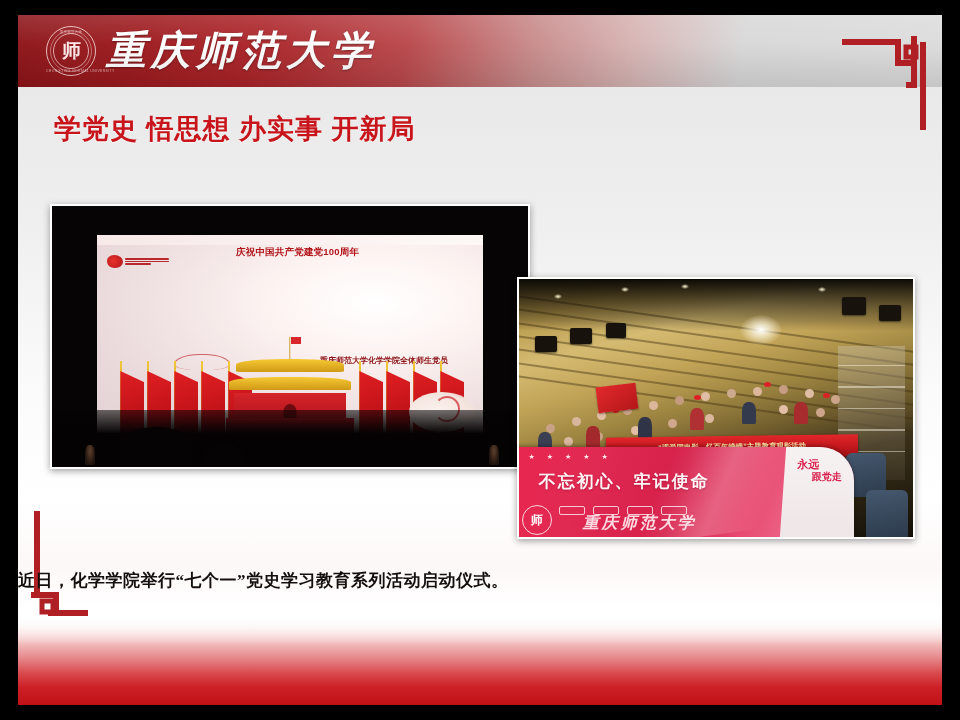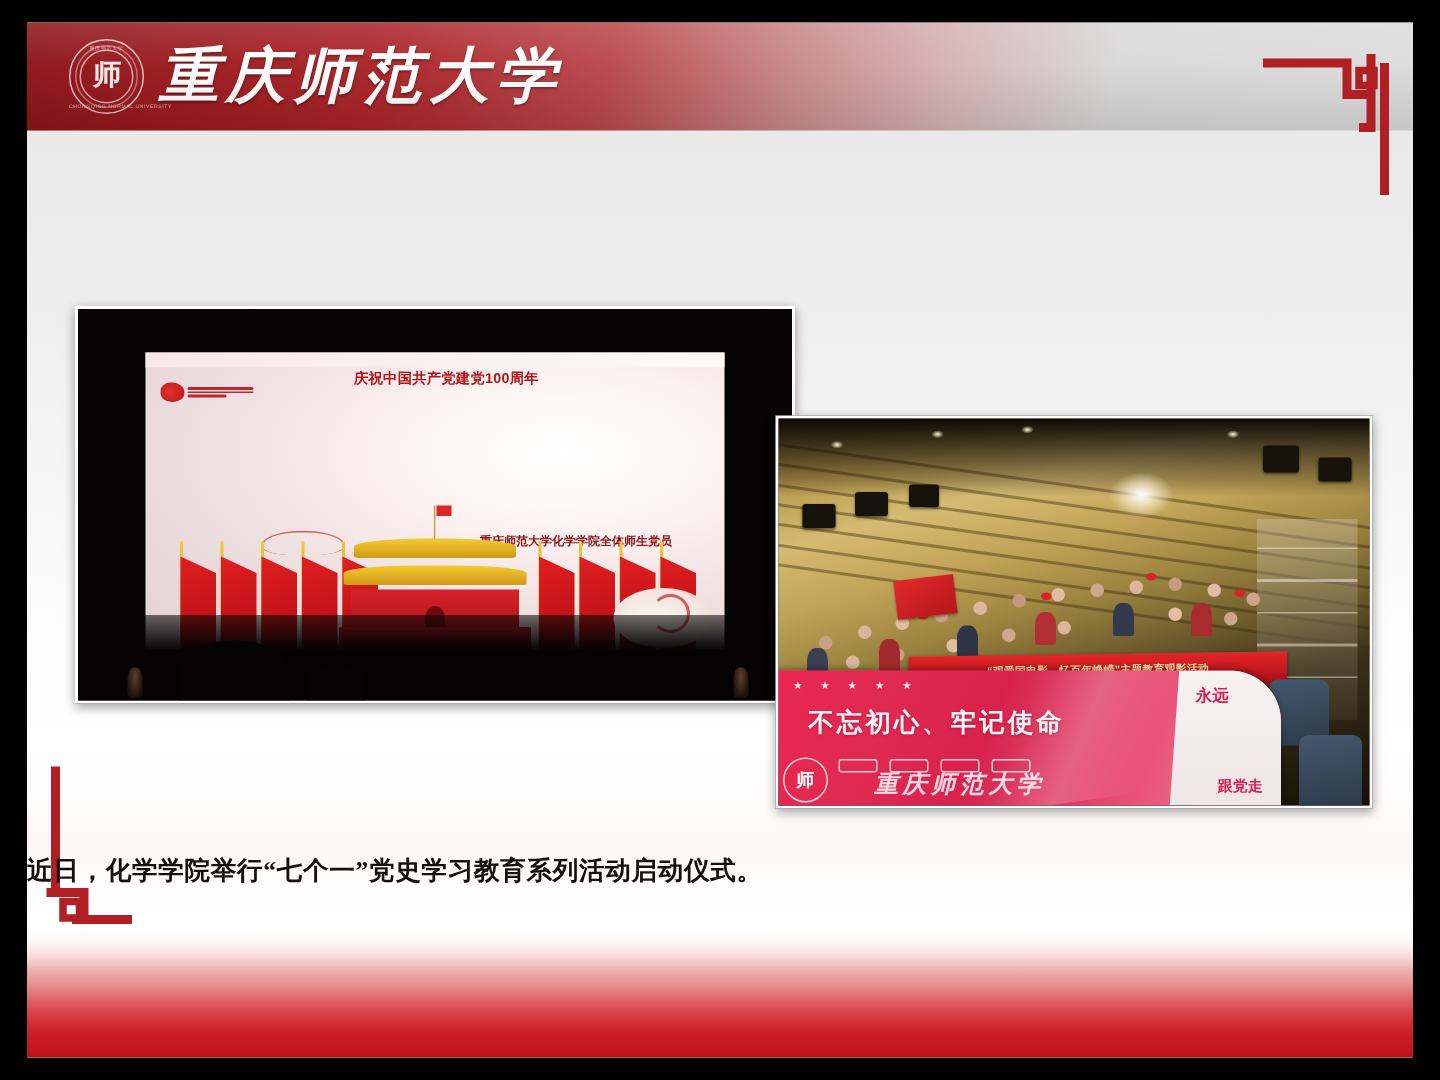--- a/index.html
+++ b/index.html
@@ -500,22 +500,21 @@
   }
   .bb-right-text2 {
     position: absolute;
     right: 1%; top: 28%;
     width: 14%;
     color: #d91e4c;
     font-size: 10px;
     font-weight: bold;
     line-height: 11px;
     text-align: center;
-    font-family: Liberation Serif, serif;
-    margin-top: 47px;
+    font-family: Liberation Mono, monospace;
   }
   .tiny-tags {
     position: absolute;
     left: 13%; bottom: 24%;
     display: flex; gap: 8px;
   }
   .tiny-tags i {
     display: block;
     width: 26px; height: 9px;
     border: 1px solid rgba(255,255,255,.75);
@@ -586,20 +585,21 @@
 
     <svg class="ornament orn-bl" viewBox="0 0 92 120">
       <g fill="none" stroke="#b01f24" stroke-width="6">
         <path d="M9 2 V86"></path>
         <path d="M3 86 H28 V104"></path>
         <path d="M20 104 H60"></path>
         <rect x="14" y="92" width="11" height="11" stroke-width="5"></rect>
       </g>
     </svg>
 
+    <div class="slide-title">学党史  悟思想  办实事  开新局</div>
 
     <div class="photo" id="photo-screen">
       <div class="theatre-dark"></div>
 
       <div class="screen-surface">
         <div class="screen-topline"></div>
 
         <div class="mini-logo">
           <span class="blob"></span>
           <span class="lines">

